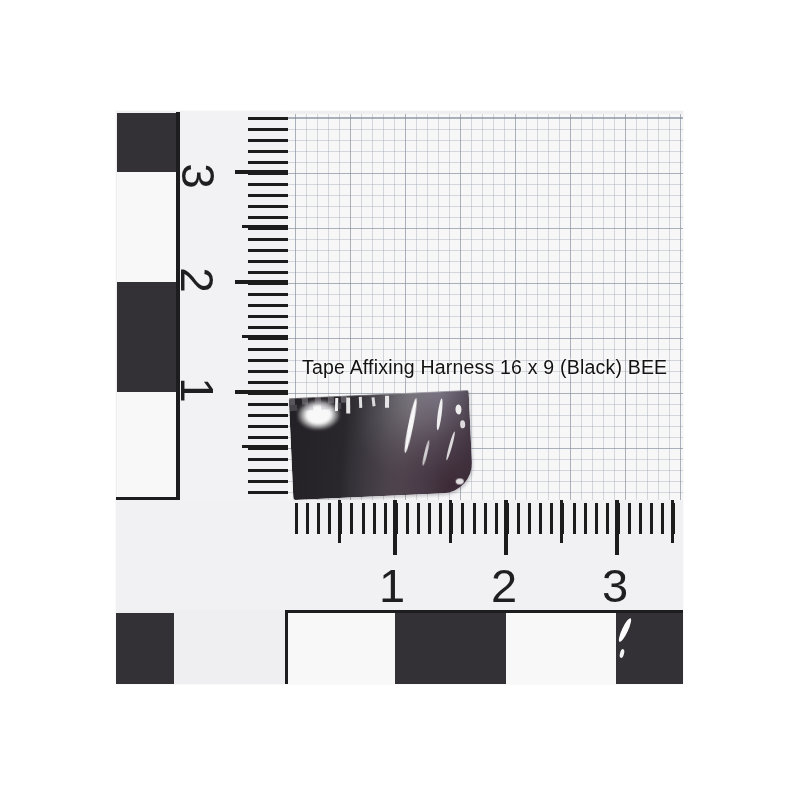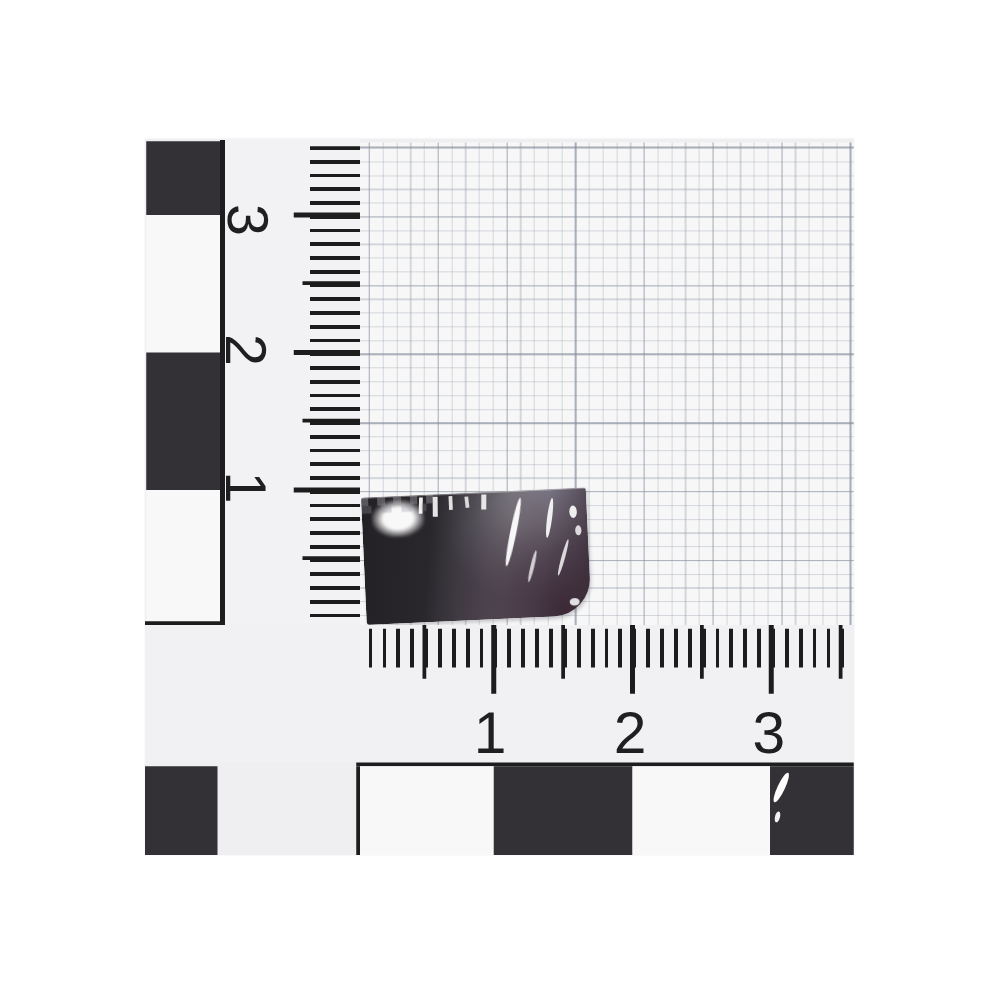--- a/index.html
+++ b/index.html
@@ -125,20 +125,21 @@
     <div class="v-tick-long vt1"></div>
     <div class="v-tick-med vm25"></div>
     <div class="v-tick-med vm15"></div>
     <div class="v-tick-med vm05"></div>
     <div class="v-num vn3">3</div>
     <div class="v-num vn2">2</div>
     <div class="v-num vn1">1</div>
 
     <div class="graph"></div>
 
+    <div class="annotation">Tape Affixing Harness 16 x 9 (Black) BEE</div>
 
     <div class="tape">
       <div class="tp tp-blob"></div>
       <div class="tp tp-d1"></div>
       <div class="tp tp-d2"></div>
       <div class="tp tp-d3"></div>
       <div class="tp tp-d4"></div>
       <div class="tp tp-d5"></div>
       <div class="tp tp-s1"></div>
       <div class="tp tp-s2"></div>

